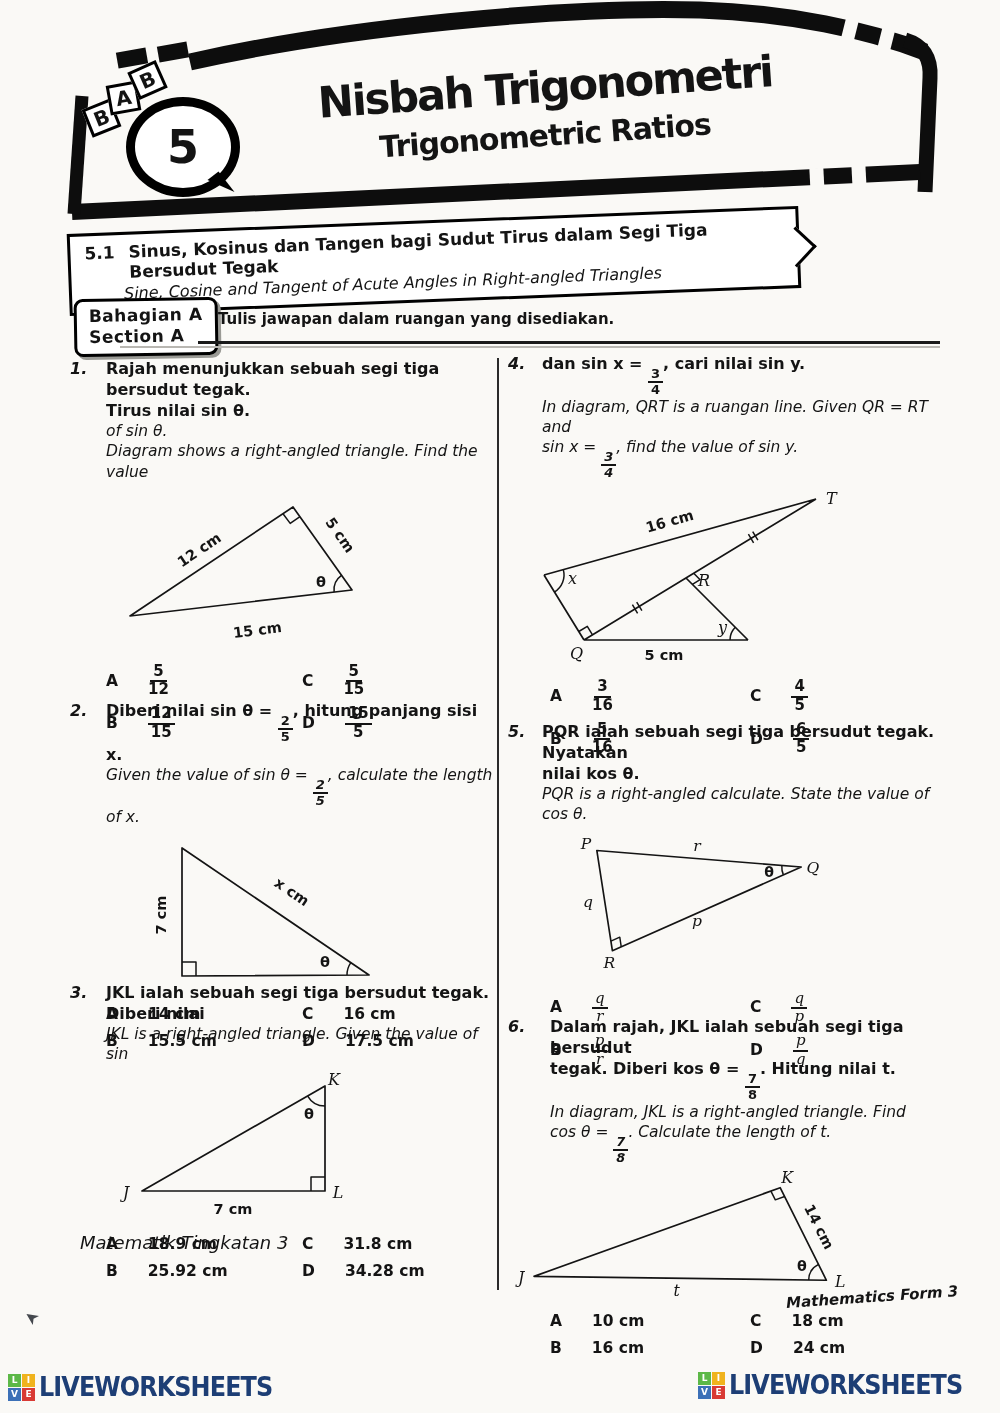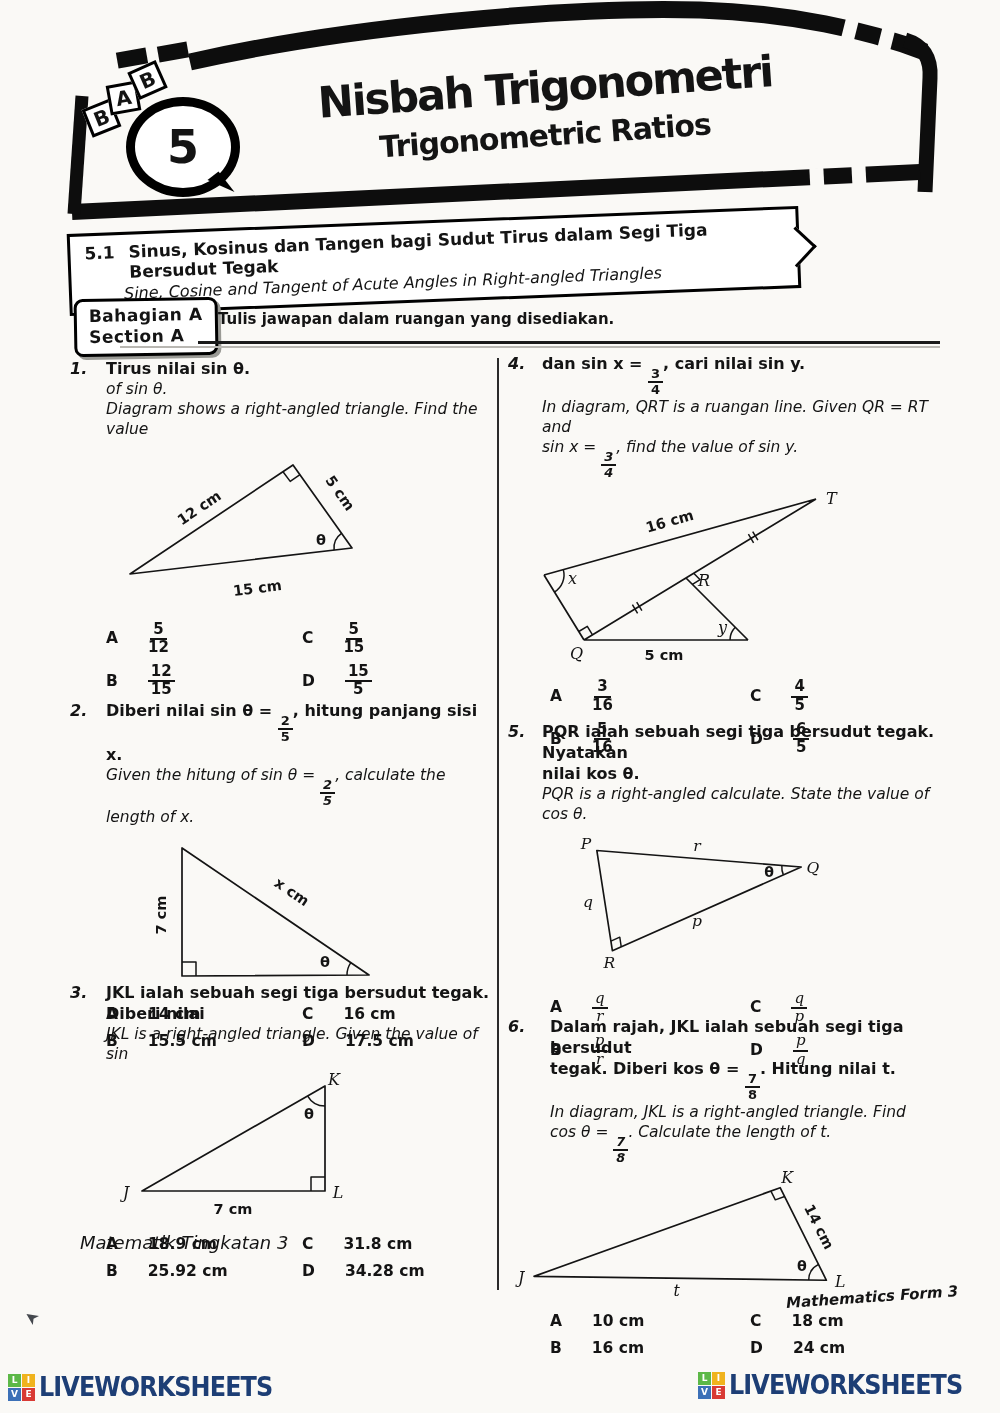--- a/index.html
+++ b/index.html
@@ -115,20 +115,21 @@
     <div>Section A</div>
   </div>
   <div class="instruction">Tulis jawapan dalam ruangan yang disediakan.</div>
   <div class="rule"></div>
   <div class="rule2"></div>
   <div class="divider"></div>
 
   <div class="q" style="left:62px;top:358px;">
     <span class="qnum">1.</span>
     <div class="qb">
+      <div class="ms">Rajah menunjukkan sebuah segi tiga bersudut tegak.</div>
       <div class="ms">Tirus nilai sin θ.</div>
       <div class="en">of sin θ.</div>
       <div class="en">Diagram shows a right-angled triangle. Find the value</div>
     </div>
     <svg class="diag" width="420" height="162" viewBox="0 0 420 162">
       <path d="M68,128 L231,19 L290,102 Z"></path>
       <path class="thin" d="M221,25.7 L228.2,35.4 L238,28.7"></path>
       <path class="thin" d="M279.5,87.4 A18,18 0 0 0 272.1,104.1"></path>
       <text x="140" y="66" text-anchor="middle" transform="rotate(-34 140 66)">12 cm</text>
       <text x="274" y="50" text-anchor="middle" transform="rotate(55 274 50)">5 cm</text>
@@ -167,21 +168,21 @@
     </div>
   </div>
 
   <div class="q" style="left:62px;top:700px;">
     <span class="qnum">2.</span>
     <div class="qb">
       <div class="ms"><span>Diberi nilai sin θ = </span><span class="fr inl">
             <span class="n">2</span>
             <span>5</span>
           </span><span>, hitung panjang sisi x.</span></div>
-      <div class="en"><span>Given the hitung of sin θ = </span><span class="fr inl">
+      <div class="en"><span>Given the value of sin θ = </span><span class="fr inl">
             <span class="n">2</span>
             <span>5</span>
           </span><span>, calculate the length of x.</span></div>
     </div>
     <svg class="diag" width="420" height="158" viewBox="0 0 420 158" style="margin-left:20px">
       <path d="M100,15 L100,143 L287,142 Z"></path>
       <path class="thin" d="M100,129 L114,129 L114,143"></path>
       <path class="thin" d="M268.8,129.6 A22,22 0 0 0 265,142"></path>
       <text x="84" y="82" text-anchor="middle" transform="rotate(-90 84 82)">7 cm</text>
       <text x="207" y="63" text-anchor="middle" transform="rotate(34 207 63)">x cm</text>

